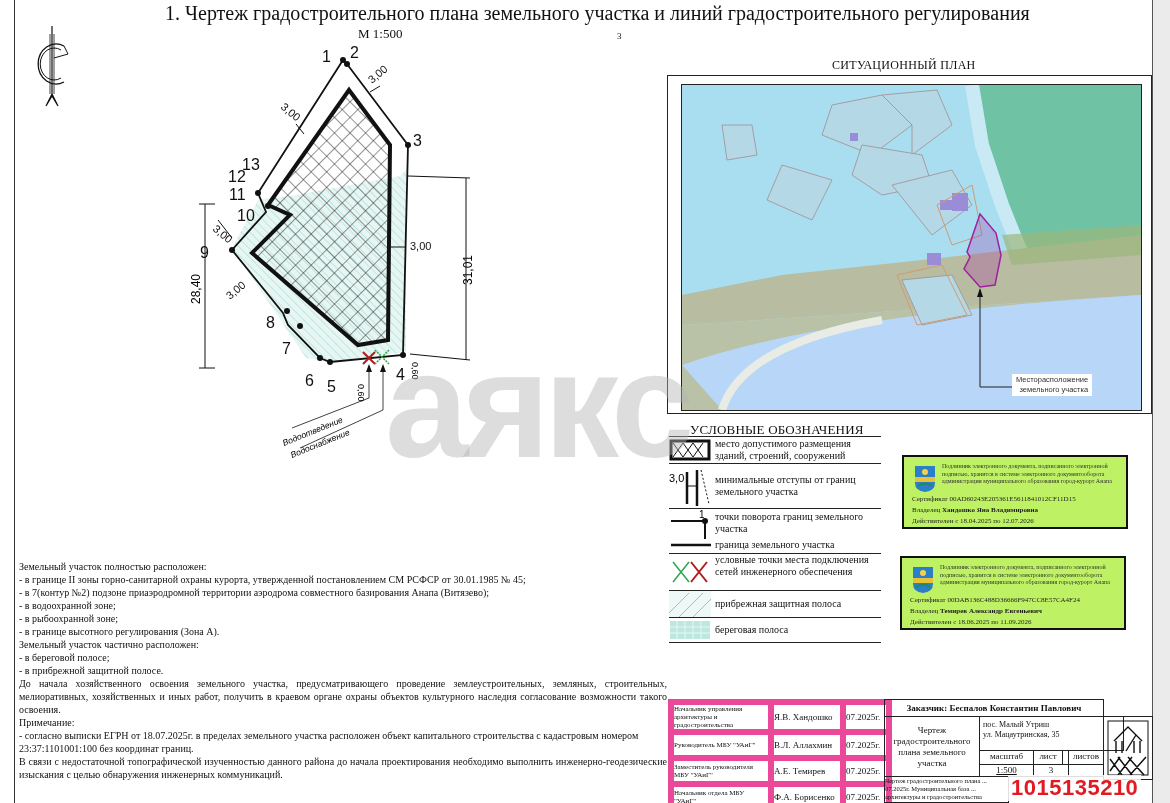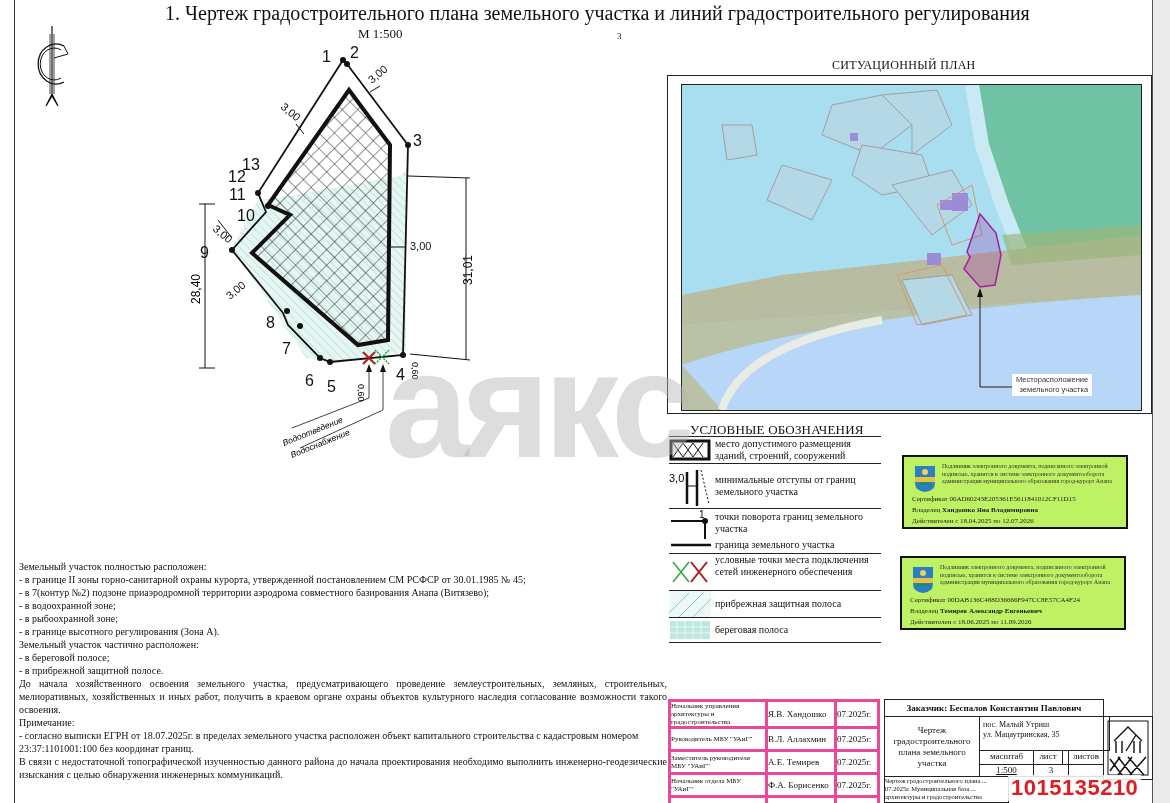--- a/index.html
+++ b/index.html
@@ -23,21 +23,21 @@
   .leg-row .sym { position:absolute; left:0; top:0; width:42px; height:100%; }
   .leg-row .txt { position:absolute; left:46px; }
   .cert { position:absolute; width:222px; height:70px; border:2px solid #111; border-radius:0; background:#bef264; font-size:7px; line-height:8px; }
   .cert .emblem { position:absolute; left:10px; top:8px; width:22px; height:28px; }
   .cert .head { position:absolute; left:38px; top:6px; width:180px; font-size:6px; line-height:7.5px; color:#333; }
   .cert .line { position:absolute; left:8px; font-size:7px; color:#222; white-space:nowrap; }
   .notes { position:absolute; left:19px; top:560px; width:648px; font-size:10px; line-height:13px; }
   .notes p { margin:0; }
   .notes .just { text-align:justify; text-align-last:left; }
   .tbl { position:absolute; left:668px; top:699px; border-collapse:collapse; font-size:9px; }
-  .tbl td { border:3px solid #ec4899; padding:0 0; height:20px; vertical-align:middle; }
+  .tbl td { border:6px solid #ec4899; padding:0 0; height:20px; vertical-align:middle; }
   .tb2 { position:absolute; left:884px; top:699px; width:268px; height:104px; }
   .tb2 .cell { position:absolute; border:1px solid #222; box-sizing:border-box; font-size:9px; }
   .watermark { position:absolute; left:385px; top:340px; font-family:"Liberation Sans", sans-serif; font-weight:bold; font-size:150px; color:rgba(180,180,180,0.45); letter-spacing:-6px; pointer-events:none; line-height:130px; }
   .listing-id { position:absolute; left:1008px; top:775px; font-family:"Liberation Sans", sans-serif; font-weight:bold; font-size:22px; color:#e01b22; background:rgba(255,255,255,0.85); padding:0 3px; letter-spacing:0.5px; }
 </style>
 </head>
 <body>
 
 <div class="frame-left"></div>
 <div class="frame-right"></div>
@@ -289,21 +289,21 @@
         <td style="font-size:7px;">Исполнитель</td>
         <td>И.С. Калмык</td>
         <td>07.2025г.</td>
       </tr>
 </tbody>
   </table>
 
 <div class="tb2">
   <div class="cell" style="left:0;top:0;width:220px;height:18px;text-align:center;line-height:16px;font-weight:bold;">Заказчик: Беспалов Константин Павлович</div>
   <div class="cell" style="left:0;top:17px;width:96px;height:61px;text-align:center;padding-top:8px;line-height:11px;">Чертеж градостроительного плана земельного участка</div>
-  <div class="cell" style="left:95px;top:17px;width:131px;height:35px;padding:3px;line-height:10px;font-size:8px;">
+  <div class="cell" style="left:95px;top:17px;width:145px;height:35px;padding:3px;line-height:10px;font-size:8px;">
       <div>пос. Малый Утриш</div>
       <div>ул. Мацаутринская, 35</div>
     </div>
   <div class="cell" style="left:95px;top:51px;width:55px;height:15px;text-align:center;">масштаб</div>
   <div class="cell" style="left:149px;top:51px;width:30px;height:15px;text-align:center;">лист</div>
   <div class="cell" style="left:184px;top:51px;width:36px;height:15px;text-align:center;">листов</div>
   <div class="cell" style="left:95px;top:65px;width:55px;height:13px;text-align:center;text-decoration:underline;">1:500</div>
   <div class="cell" style="left:149px;top:65px;width:36px;height:13px;text-align:center;">3</div>
   <div class="cell" style="left:184px;top:65px;width:36px;height:13px;"></div>
   <div class="cell" style="left:0;top:77px;width:125px;height:27px;font-size:6.5px;line-height:8px;overflow:hidden;">Чертеж градостроительного плана ... 07.2025г. Муниципальная база ... архитектуры и градостроительства</div>

